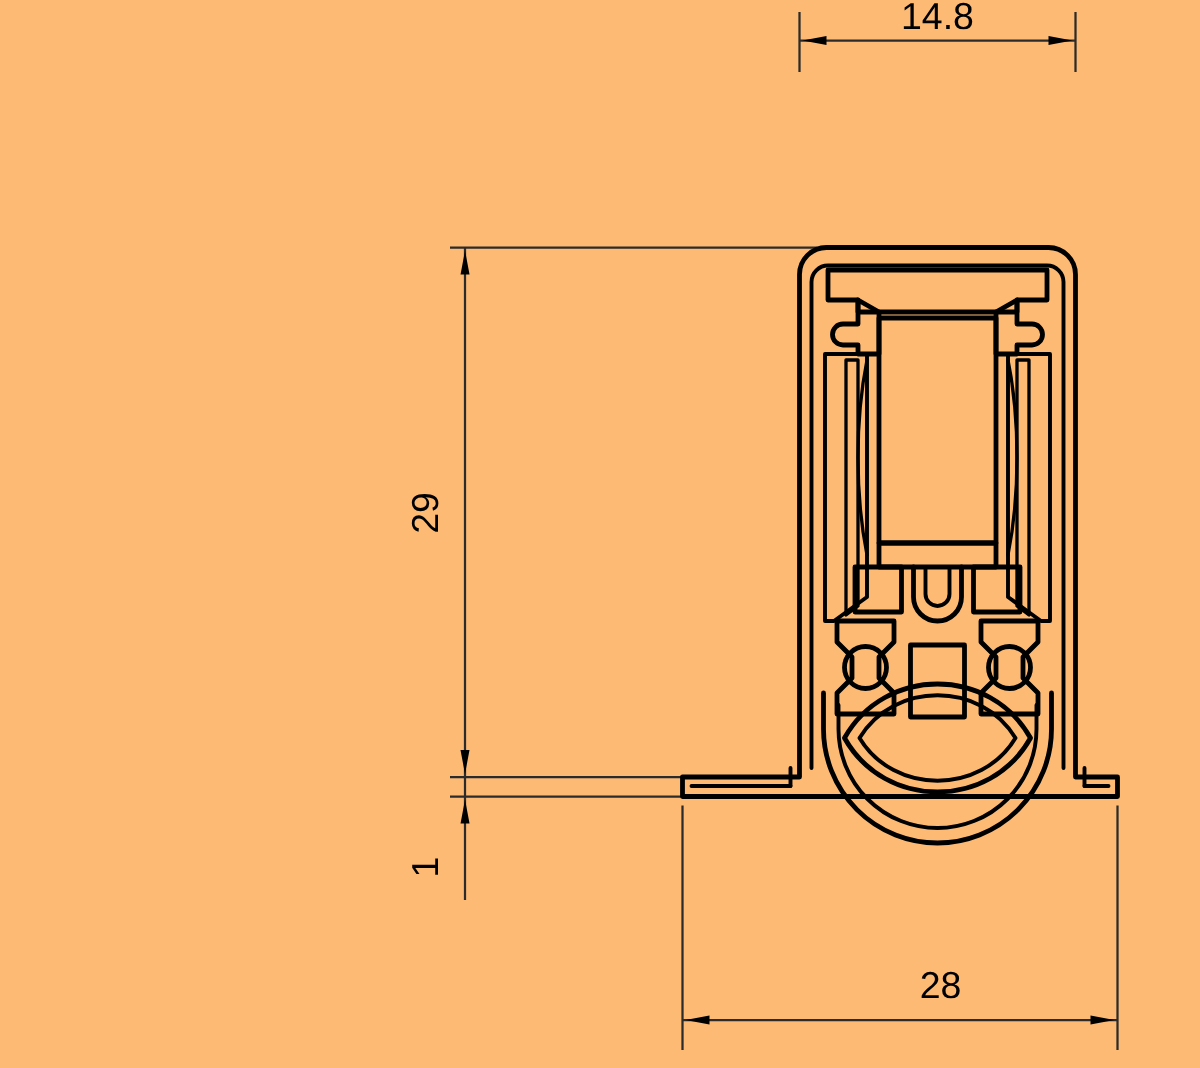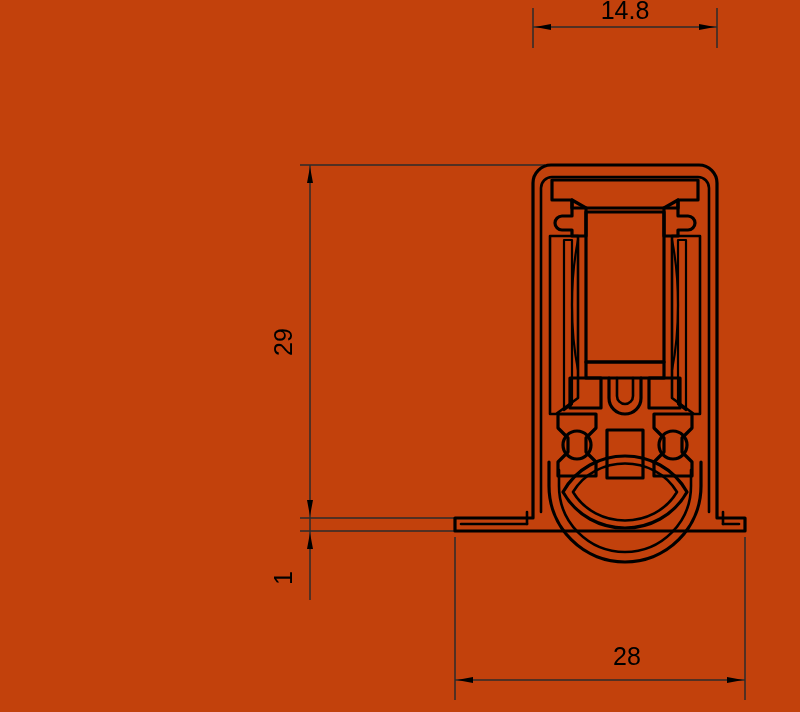--- a/index.html
+++ b/index.html
@@ -11,21 +11,21 @@
   body {
     width: 800px;
     height: 712px;
     font-family: "Liberation Sans", sans-serif;
     overflow: hidden;
   }
   #drawing-root {
     position: relative;
     width: 800px;
     height: 712px;
-    background: #c2410c;
+    background: #fdba74;
   }
   svg#technical-drawing {
     display: block;
     width: 800px;
     height: 712px;
   }
   .profile-outline {
     fill: none;
     stroke: #000000;
     stroke-width: 3.2;

